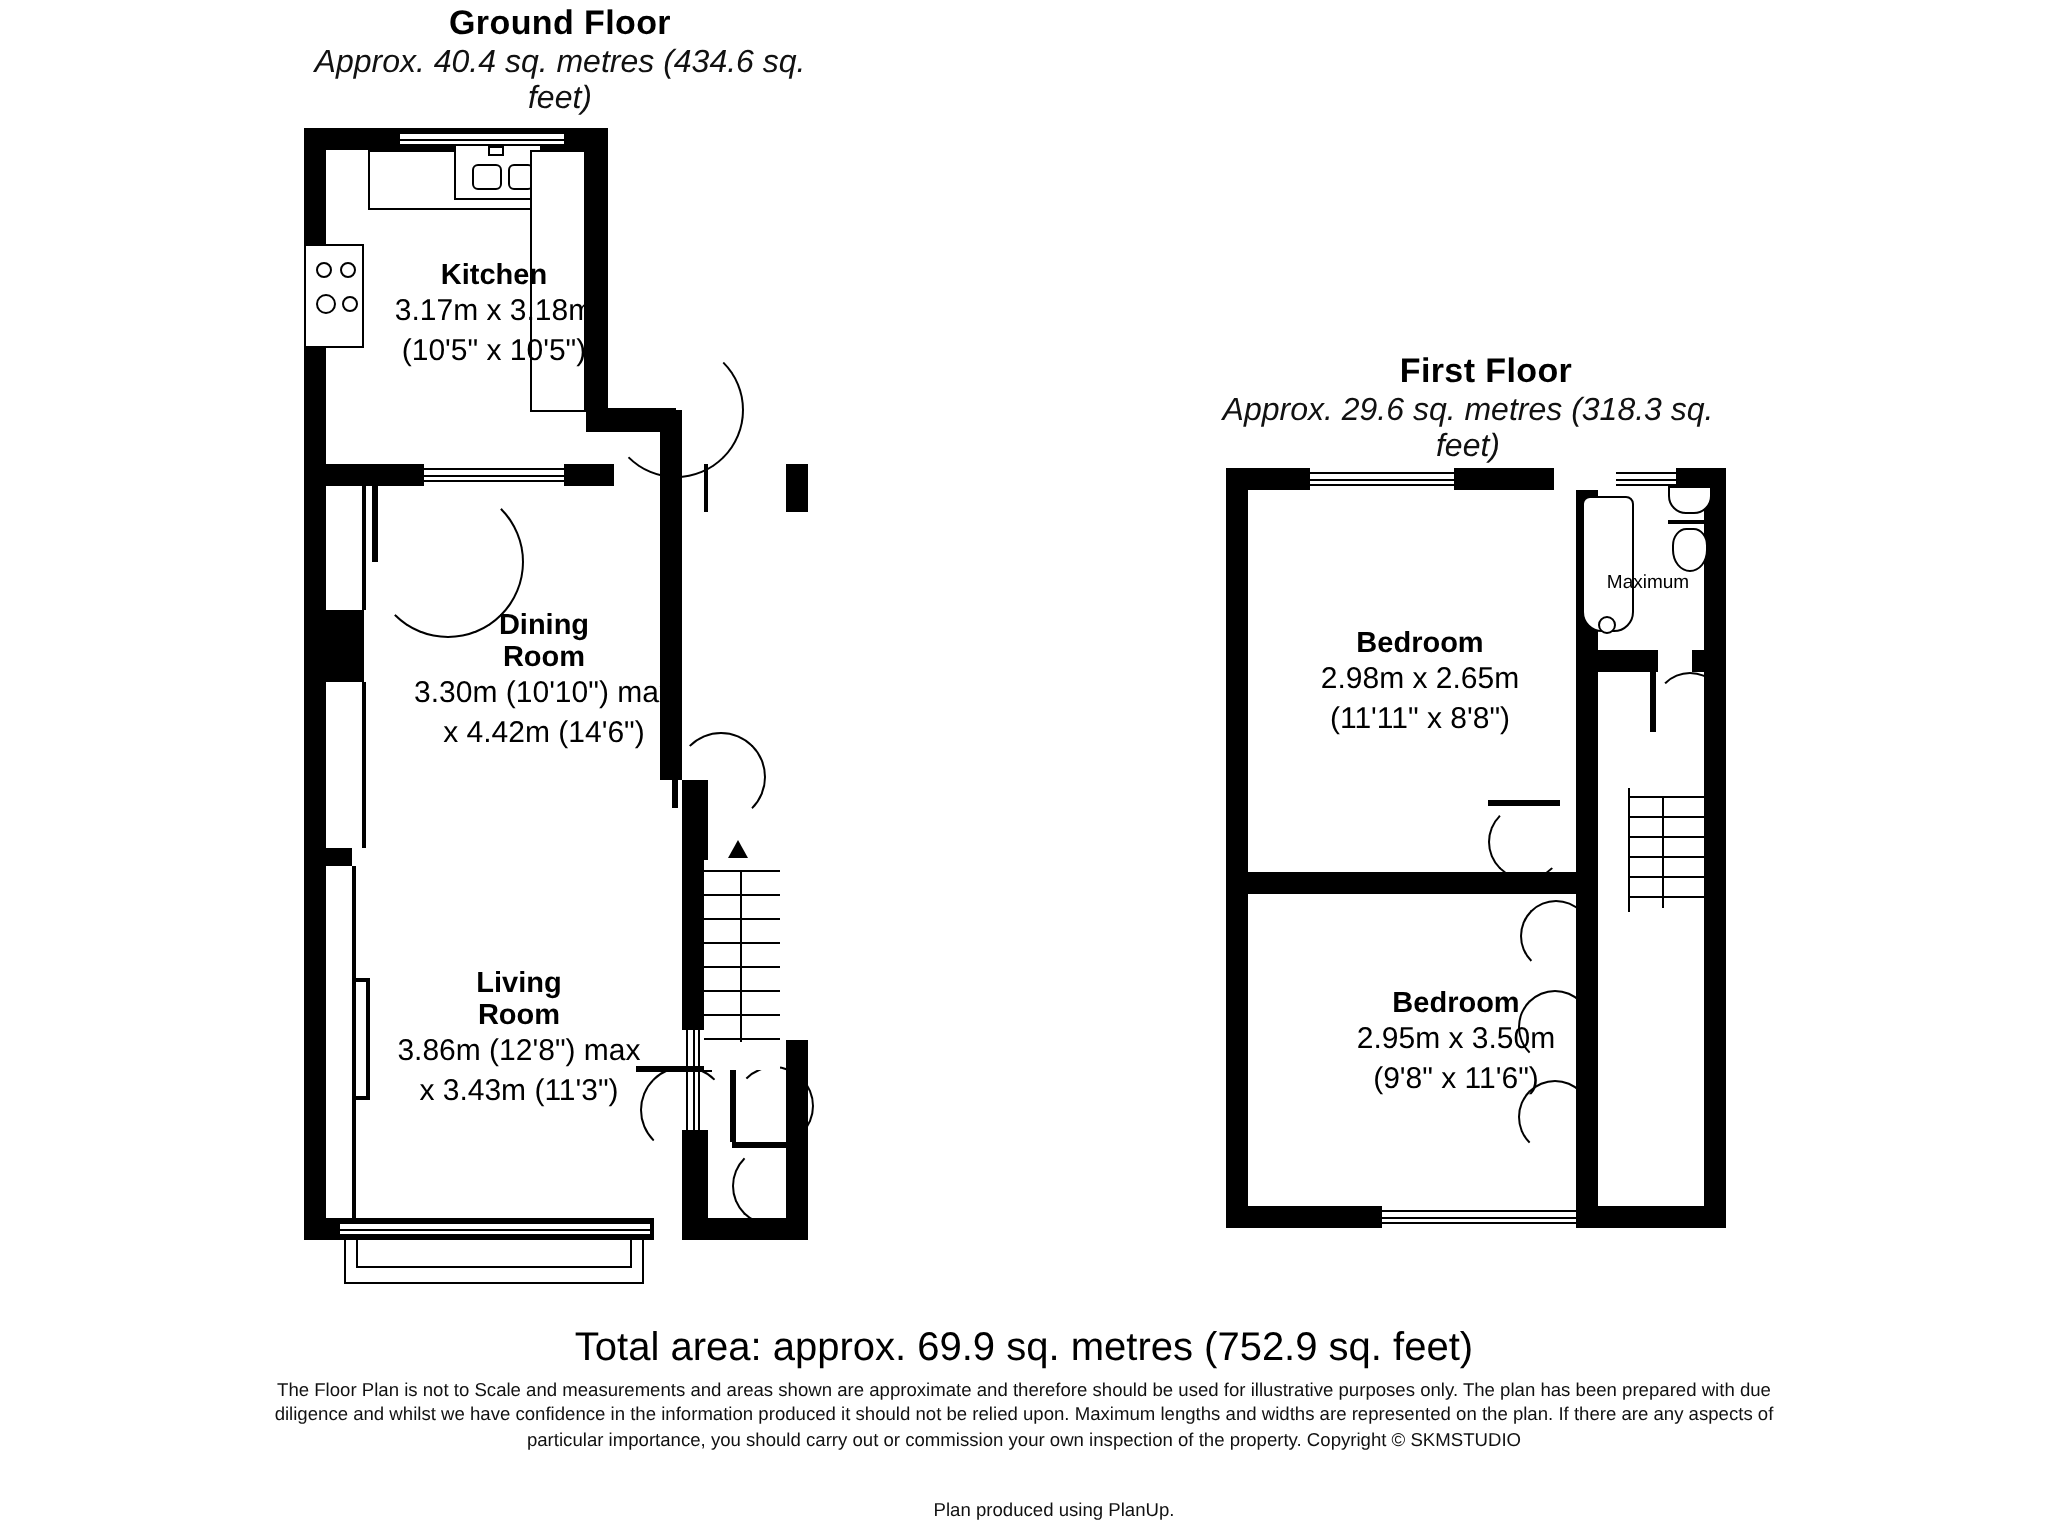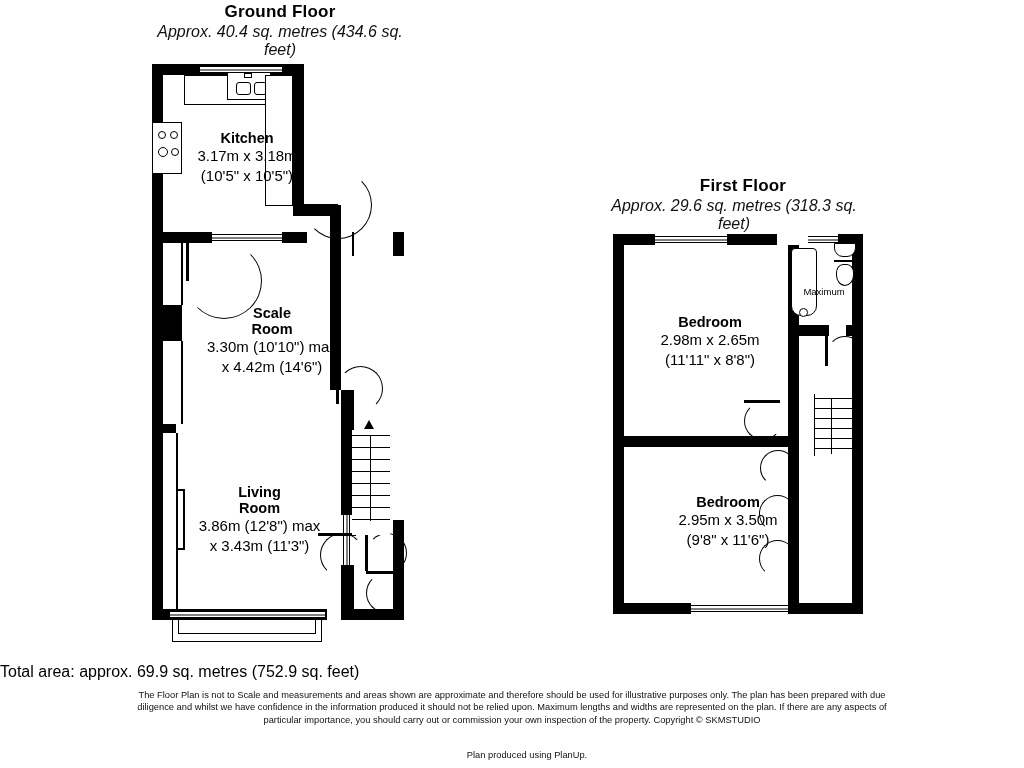--- a/index.html
+++ b/index.html
@@ -125,22 +125,22 @@
     box-sizing: border-box;
   }
 
   
   .stair-box { box-sizing: border-box; border: 1.2px solid #000; background:#fff; }
   .stair-line { background: #000; height: 1.2px; }
   .stair-line-v { background: #000; width: 1.2px; }
 
   
   .total-area {
-    font-size: 16px;
-    text-align: left;
+    font-size: 20px;
+    text-align: center;
     width: 100%;
   }
   .disclaimer {
     font-size: 9.3px;
     line-height: 1.33;
     text-align: center;
     width: 760px;
     color: #111;
   }
   .produced {
@@ -255,21 +255,21 @@
   <div class="abs stair-line-v" style="left:370px; top:435px; height:86px;"></div>
   <div class="abs" style="left:364px; top:420px; width:0; height:0; border-left:5px solid transparent; border-right:5px solid transparent; border-bottom:9px solid #000;"></div>
 
   <div class="abs room-label" style="left:172px; top:130px; width:150px;">
     <div class="room-name">Kitchen</div>
     <div class="room-dim">3.17m x 3.18m</div>
     <div class="room-dim">(10'5" x 10'5")</div>
   </div>
 
   <div class="abs room-label" style="left:182px; top:305px; width:180px;">
-    <div class="room-name">Scale
+    <div class="room-name">Dining
 Room</div>
     <div class="room-dim">3.30m (10'10") max</div>
     <div class="room-dim">x 4.42m (14'6")</div>
   </div>
 
   <div class="abs room-label" style="left:172px; top:484px; width:175px;">
     <div class="room-name">Living
 Room</div>
     <div class="room-dim">3.86m (12'8") max</div>
     <div class="room-dim">x 3.43m (11'3")</div>

